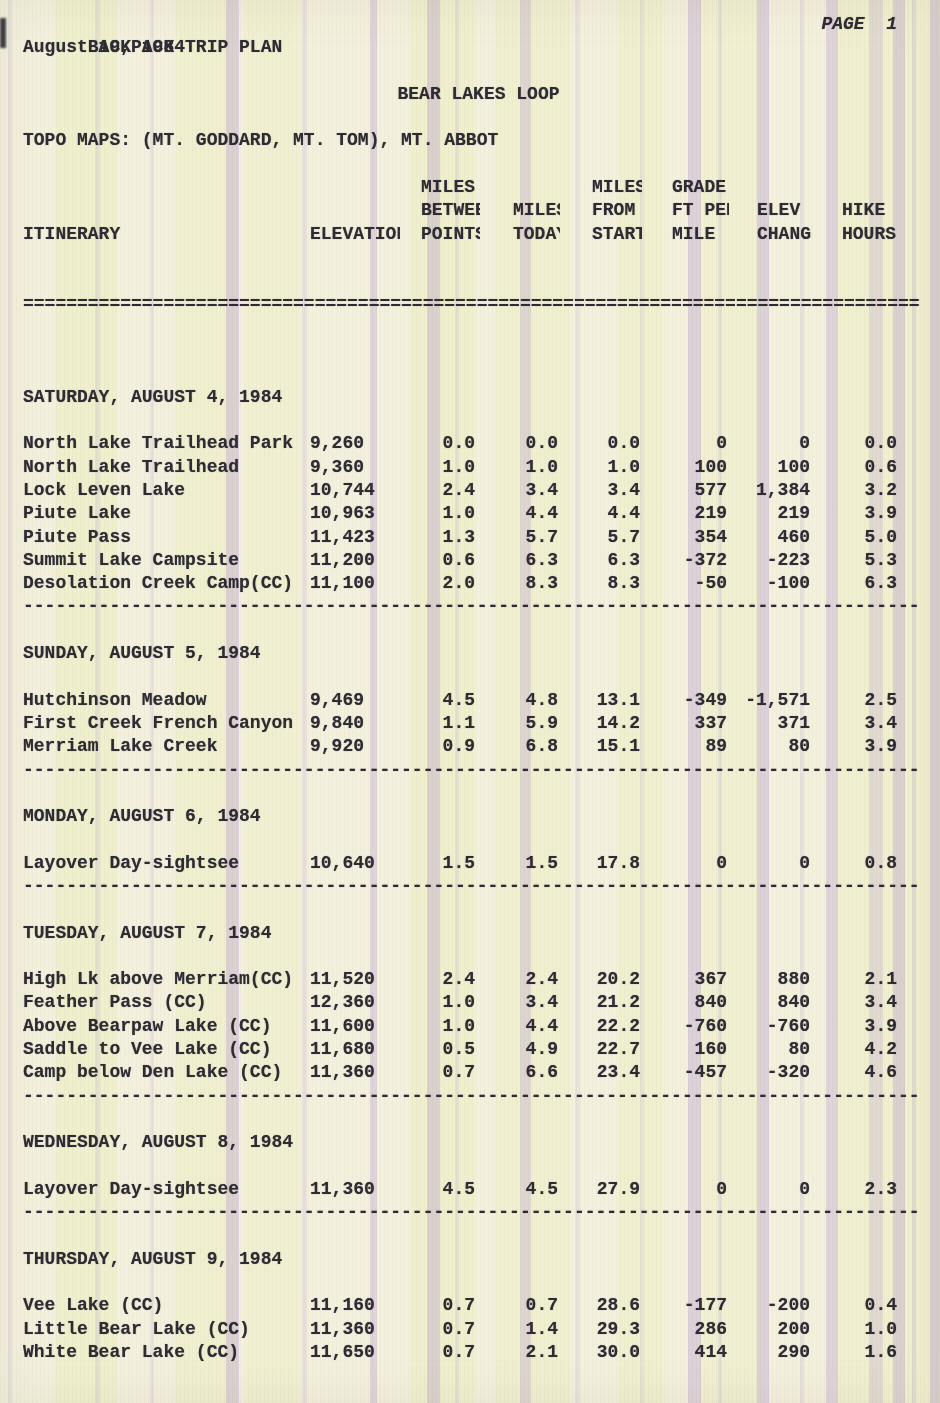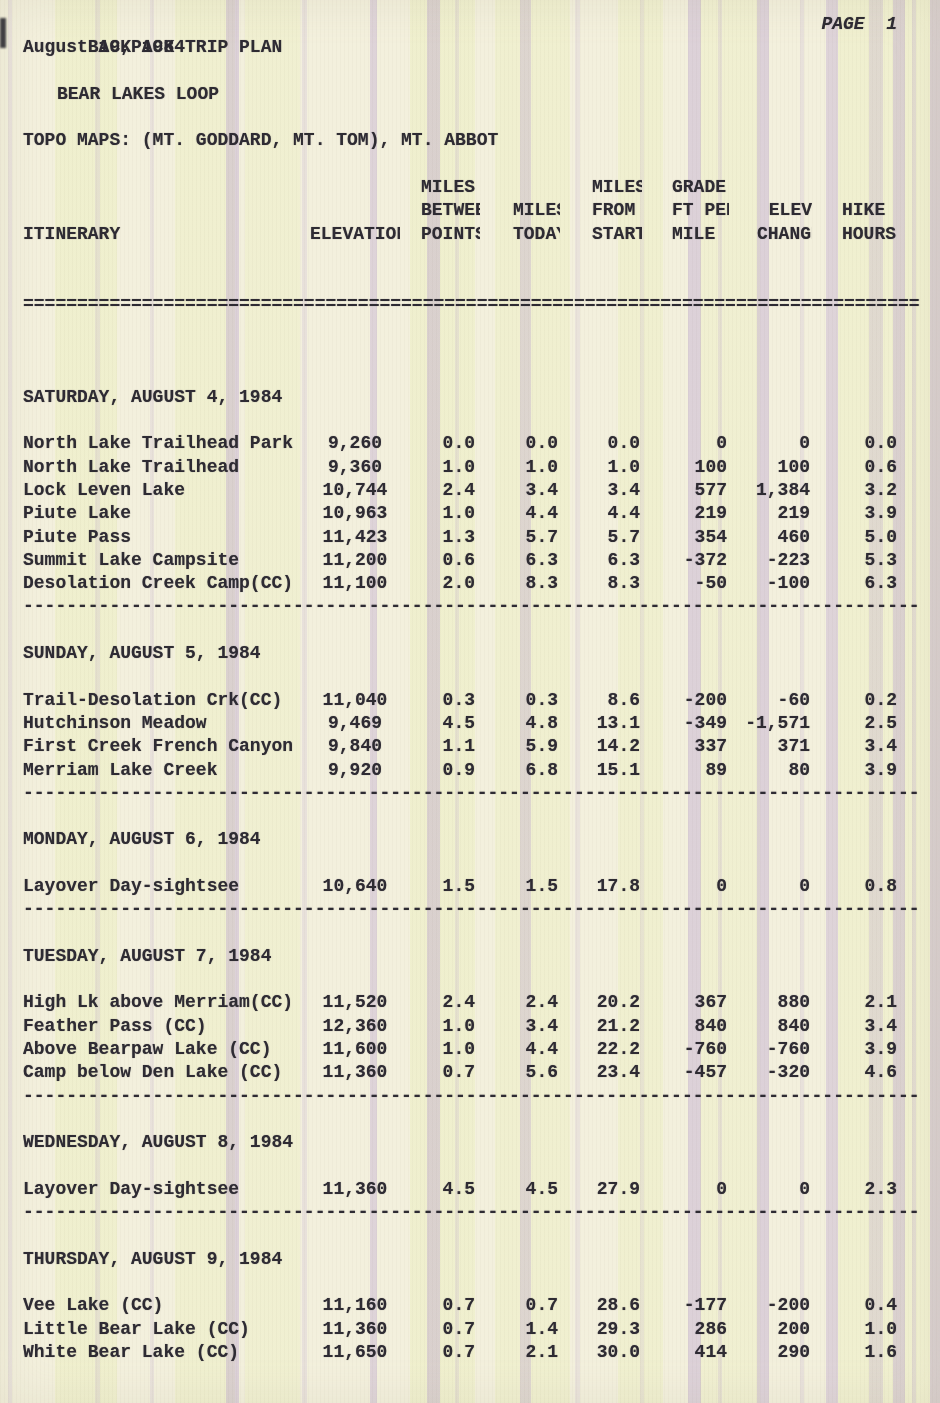--- a/index.html
+++ b/index.html
@@ -71,46 +71,46 @@
     font-weight: 700;
     font-size: 18px;
     line-height: 23.3px;
     color: var(--ink, #2e2b33);
     text-shadow: 0 0 1px rgba(44,41,51,.5);
   }
 
   .line { height: 23.3px; white-space: pre; overflow: visible; }
   .title-line { position: relative; width: 877px; }
   .page-label { position: absolute; right: 3px; top: 0; white-space: pre; font-style: italic; }
-  .trip-title { width: 877px; padding-left: 34px; text-align: left; }
+  .trip-title { width: 877px; padding-left: 34px; text-align: center; }
 
   table.itinerary {
     table-layout: fixed; border-collapse: collapse;
     width: 877px;
   }
   td { padding: 0; height: 23.3px; white-space: pre; overflow: hidden; vertical-align: bottom; }
 
   
   .col-name      { text-align: left; }
-  .col-elevation { text-align: center; padding-right: 0; }
+  .col-elevation { text-align: left; padding-right: 0; }
   .col-between   { text-align: right; padding-right: 5px; }
   .col-today     { text-align: right; padding-right: 2px; }
   .col-start     { text-align: right; padding-right: 2px; }
   .col-grade     { text-align: right; padding-right: 2px; }
   .col-change    { text-align: right; padding-right: 2px; }
   .col-hours     { text-align: right; padding-right: 3px; }
 
   
   .h-name      { text-align: left; }
   .h-elevation { text-align: right; }
   .h-between   { text-align: left; padding-left: 21px; }
   .h-today     { text-align: left; padding-left: 33px; }
   .h-start     { text-align: left; padding-left: 32px; }
   .h-grade     { text-align: left; padding-left: 30px; }
-  .h-change    { text-align: right; padding-left: 28px; }
+  .h-change    { text-align: left; padding-left: 28px; }
   .h-hours     { text-align: left; padding-left: 30px; }
 
   .rule-cell { overflow: visible; }
   .rule { width: 897px; overflow: hidden; white-space: pre; }
   .day-heading { text-align: left; }
 </style>
 </head>
 <body>
 
 <div class="paper">
@@ -263,30 +263,20 @@
           <tr>
             <td colspan="8"></td>
           </tr>
           <tr>
             <td class="day-heading" colspan="8">SUNDAY, AUGUST 5, 1984</td>
           </tr>
           <tr>
             <td colspan="8"></td>
           </tr>
           <tr>
-            <td class="col-name">Trail-Desolation Crk(CC)</td>
-            <td class="col-elevation">11,040</td>
-            <td class="col-between">0.3</td>
-            <td class="col-today">0.3</td>
-            <td class="col-start">8.6</td>
-            <td class="col-grade">-200</td>
-            <td class="col-change">-60</td>
-            <td class="col-hours">0.2</td>
-          </tr>
-          <tr>
             <td class="col-name">Hutchinson Meadow</td>
             <td class="col-elevation">9,469</td>
             <td class="col-between">4.5</td>
             <td class="col-today">4.8</td>
             <td class="col-start">13.1</td>
             <td class="col-grade">-349</td>
             <td class="col-change">-1,571</td>
             <td class="col-hours">2.5</td>
           </tr>
           <tr>
@@ -367,24 +357,34 @@
             <td class="col-name">Above Bearpaw Lake (CC)</td>
             <td class="col-elevation">11,600</td>
             <td class="col-between">1.0</td>
             <td class="col-today">4.4</td>
             <td class="col-start">22.2</td>
             <td class="col-grade">-760</td>
             <td class="col-change">-760</td>
             <td class="col-hours">3.9</td>
           </tr>
           <tr>
+            <td class="col-name">Saddle to Vee Lake (CC)</td>
+            <td class="col-elevation">11,680</td>
+            <td class="col-between">0.5</td>
+            <td class="col-today">4.9</td>
+            <td class="col-start">22.7</td>
+            <td class="col-grade">160</td>
+            <td class="col-change">80</td>
+            <td class="col-hours">4.2</td>
+          </tr>
+          <tr>
             <td class="col-name">Camp below Den Lake (CC)</td>
             <td class="col-elevation">11,360</td>
             <td class="col-between">0.7</td>
-            <td class="col-today">5.6</td>
+            <td class="col-today">6.6</td>
             <td class="col-start">23.4</td>
             <td class="col-grade">-457</td>
             <td class="col-change">-320</td>
             <td class="col-hours">4.6</td>
           </tr>
           <tr>
             <td class="rule-cell" colspan="8"><div class="rule">------------------------------------------------------------------------------------------</div></td>
           </tr>
           <tr>
             <td colspan="8"></td>

